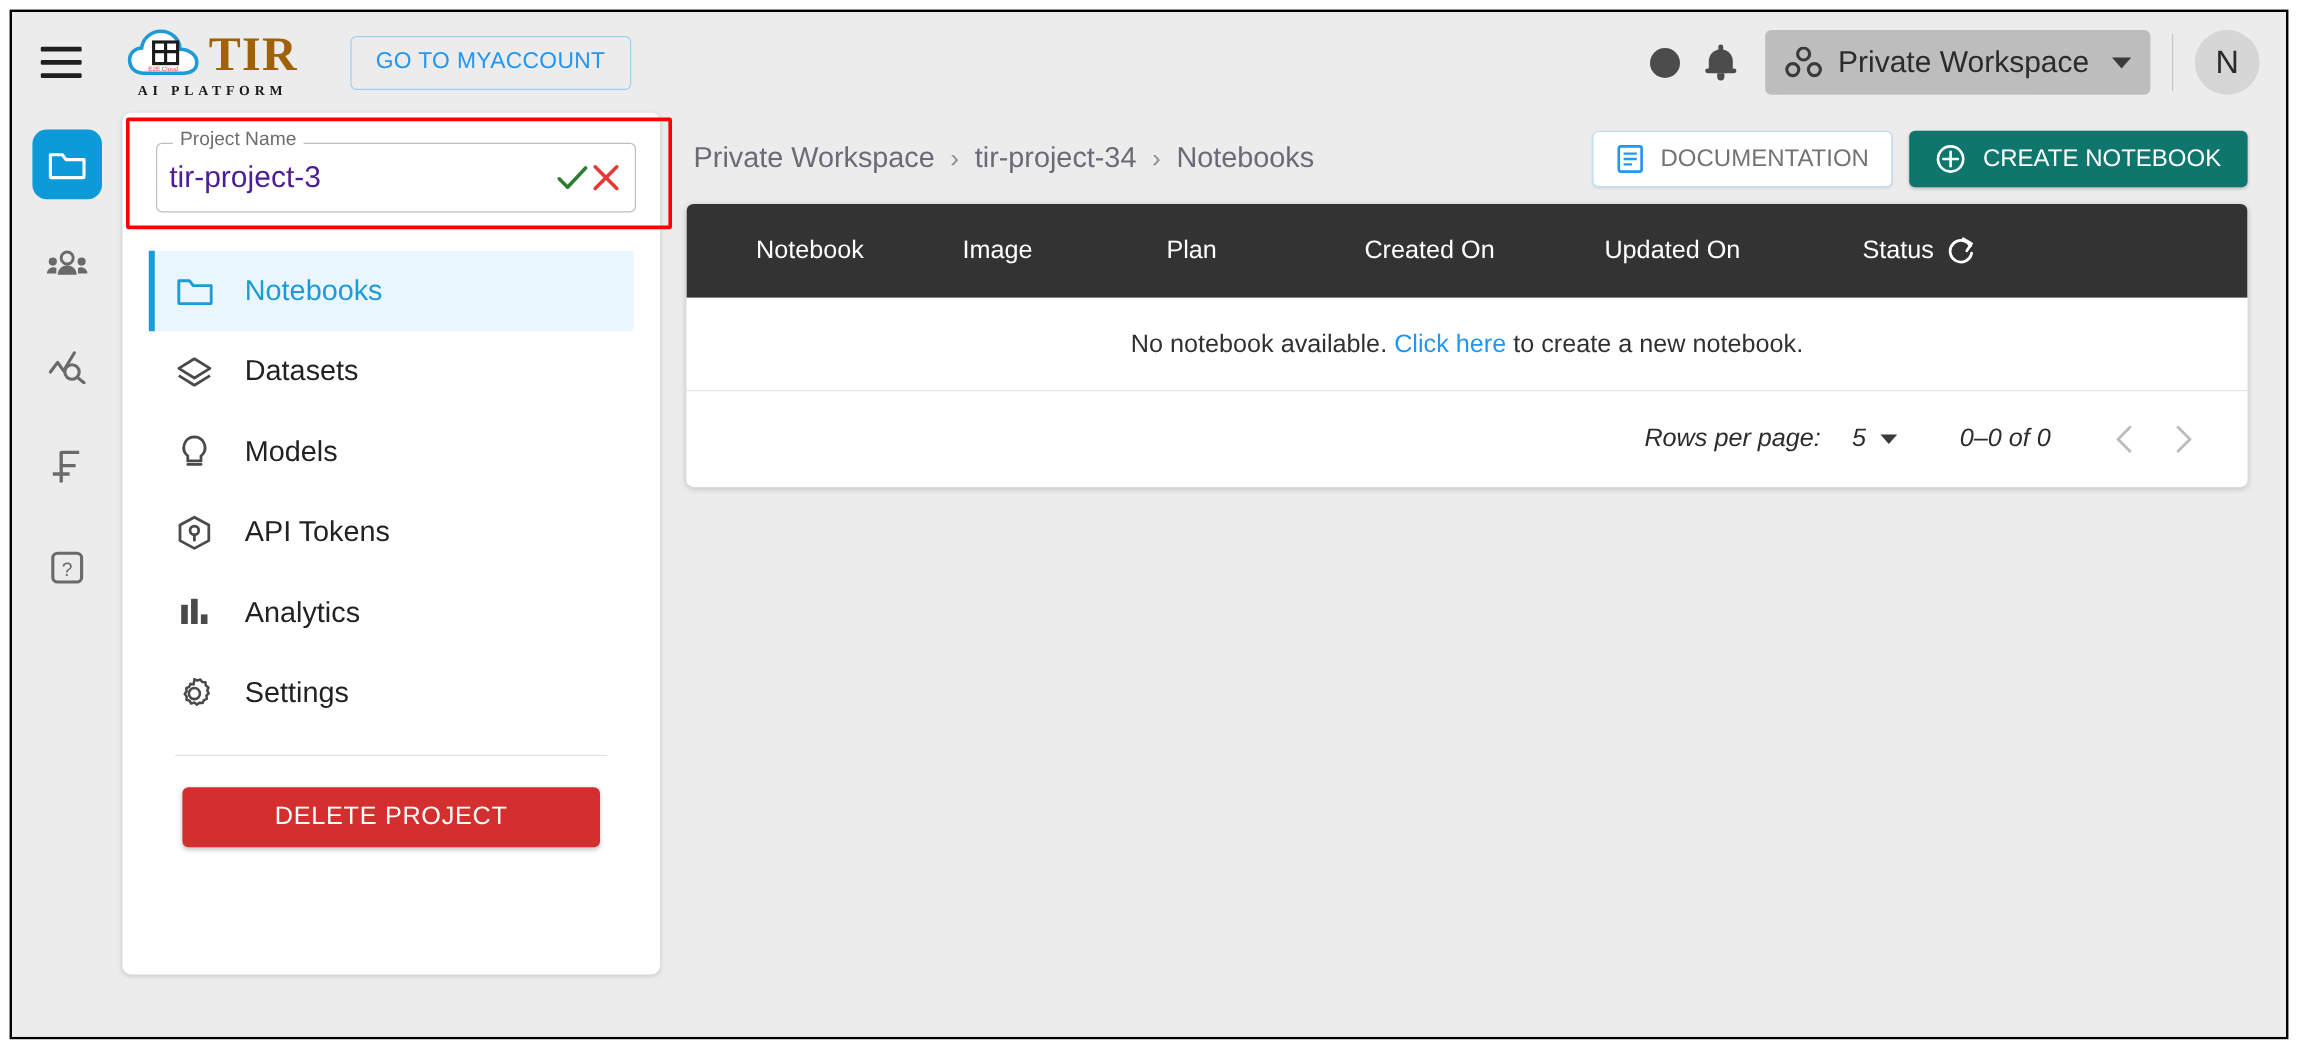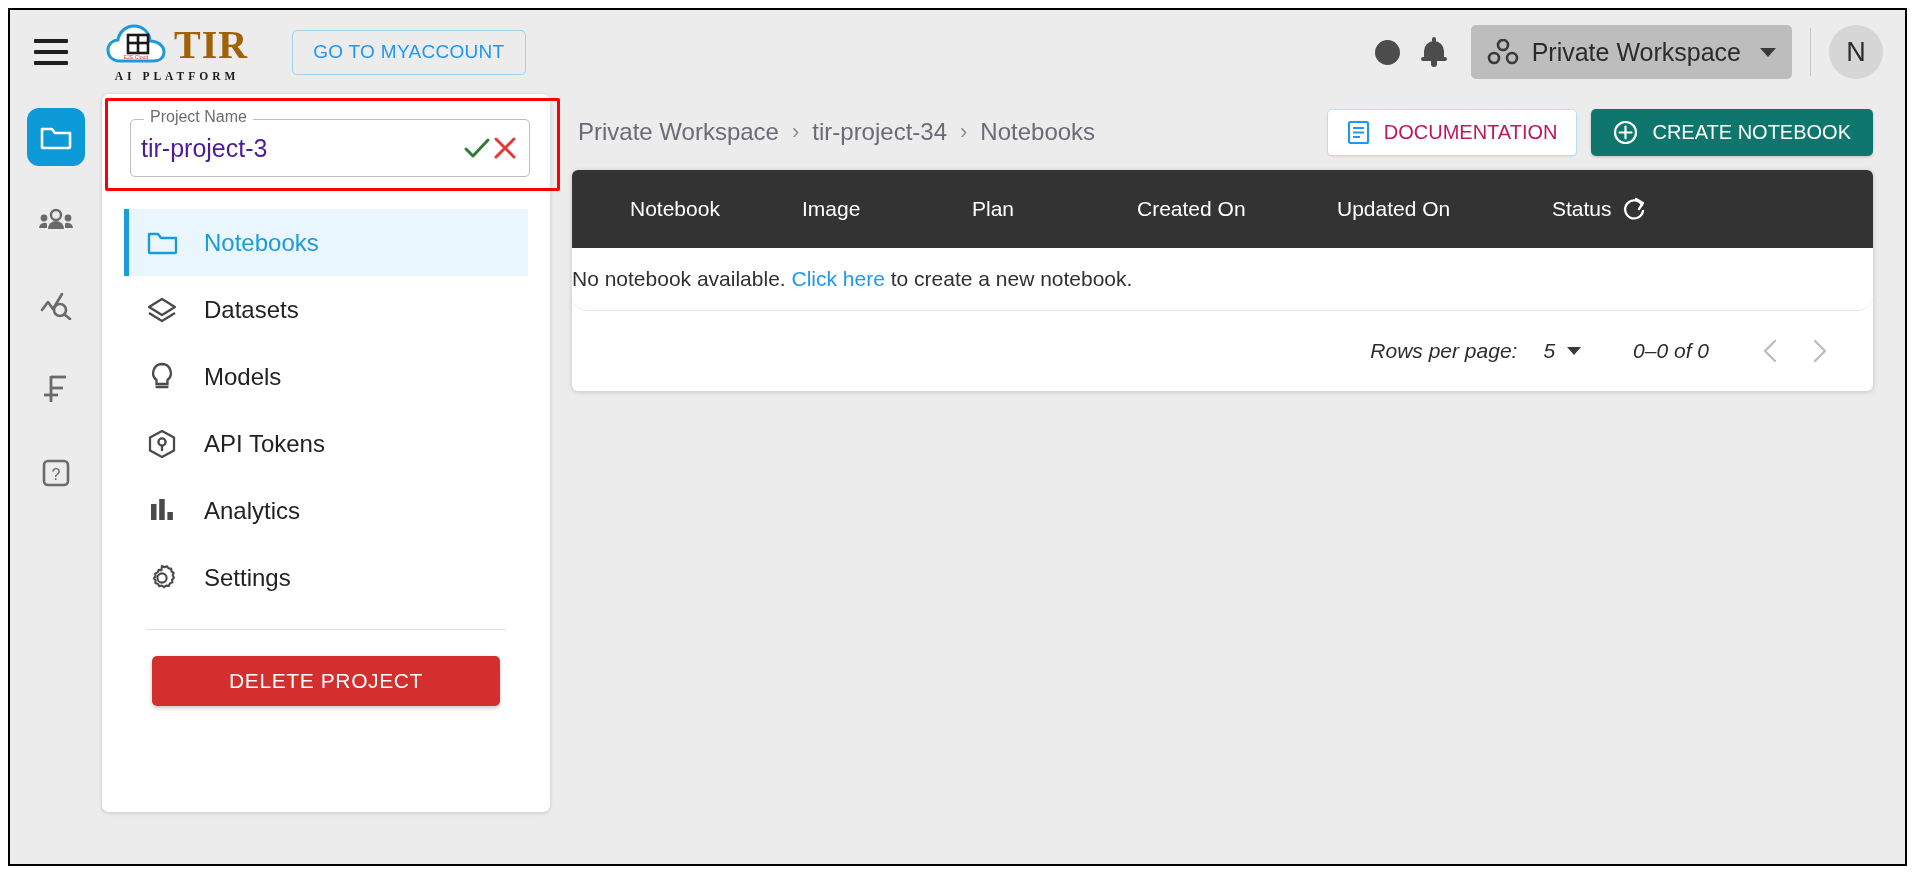--- a/index.html
+++ b/index.html
@@ -197,21 +197,21 @@
   }
   .crumbbar { display:flex; align-items:center; height: 76px; padding-left: 6px; }
   .crumb { font-size: 24px; color: #6b6b77; cursor: pointer; }
   .crumb-sep { font-size: 22px; color: #8e8e99; margin: 0 13px; }
   .crumb.last { cursor: default; }
   .crumb-actions { margin-left: auto; display: flex; align-items: center; gap: 14px; padding-right: 32px; }
   .doc-btn {
     display: flex; align-items: center; gap: 14px;
     height: 47px; padding: 0 19px;
     border: 1px solid #bcdff5; border-radius: 5px;
-    background: #fff; color: #be185d; font-size: 20px;
+    background: #fff; color: #737373; font-size: 20px;
     cursor: pointer; font-family: "Liberation Sans", sans-serif;
     box-shadow: 0 1px 2px rgba(0,0,0,.08);
   }
   .create-btn {
     display: flex; align-items: center; gap: 14px;
     height: 47px; padding: 0 22px;
     border: none; border-radius: 5px;
     background: #0f766e; color: #fff; font-size: 20px;
     cursor: pointer; font-family: "Liberation Sans", sans-serif;
     box-shadow: 0 1px 3px rgba(0,0,0,.2);
@@ -228,24 +228,23 @@
     display: flex; align-items: center;
   }
   .th { color: #fff; font-size: 21px; }
   .th.c0 { width: 230px; padding-left: 58px; }
   .th.c1 { width: 170px; }
   .th.c2 { width: 165px; }
   .th.c3 { width: 200px; }
   .th.c4 { width: 215px; }
   .th.c5 { display: flex; align-items: center; gap: 10px; }
   .empty-row {
-    height: 63px; display: flex; align-items: center; 
+    height: 78px; display: flex; align-items: center; justify-content: center;
     font-size: 21px; color: #303030;
     border-bottom: 1px solid #e4e4e4;
-    border-radius: 15px;
   }
   .link-blue { color: #2196f3; cursor: pointer; }
   .pager {
     height: 80px; display: flex; align-items: center; justify-content: flex-end;
     padding-right: 30px; gap: 0; font-style: italic;
   }
   .pager-label { font-size: 21px; color: #2c2c2c; }
   .rows-sel { display:flex; align-items:center; gap: 12px; margin-left: 26px; cursor:pointer; }
   .rows-val { font-size: 21px; color: #2c2c2c; }
   .caret-sm {

